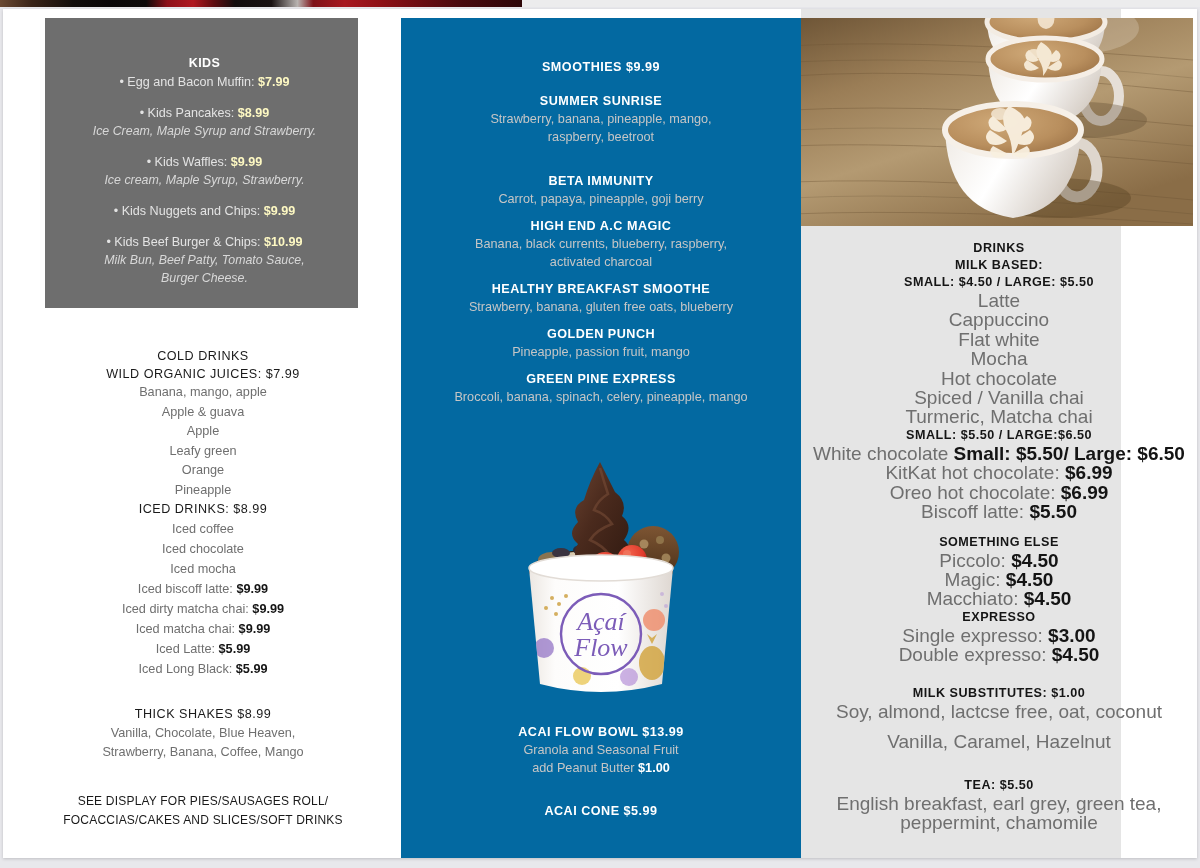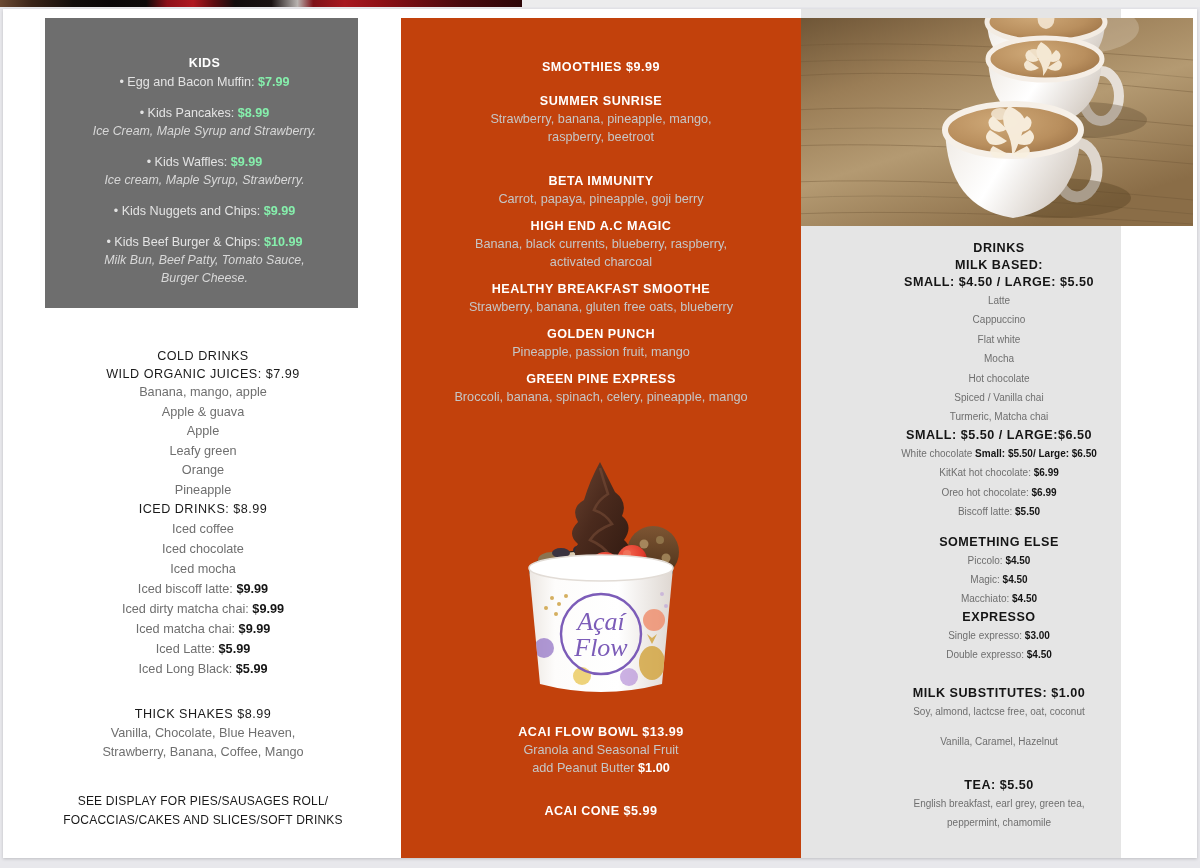--- a/index.html
+++ b/index.html
@@ -73,21 +73,21 @@
     font-weight: bold;
     font-size: 12.5px;
     letter-spacing: 0.45px;
     margin-bottom: 3px;
   }
   .kids-line {
     color: #e3e3e3;
     font-size: 12.6px;
     line-height: 18px;
   }
-  .kids-line b { color: #86efac; font-weight: bold; }
+  .kids-line b { color: #fef9c3; font-weight: bold; }
   .kids-sub {
     color: #d8d8d8;
     font-size: 12.4px;
     font-style: italic;
     line-height: 18px;
   }
   .kids-gap { height: 13px; }
 
   
   .lsec {
@@ -117,21 +117,21 @@
   #sec-notice { top: 783px; }
   #sec-notice .shdr { font-size: 12px; line-height: 19px; letter-spacing: 0.2px; }
 
   
   #col-mid {
     position: absolute;
     left: 398px;
     top: 9px;
     width: 428px;
     height: 840px;
-    background: #c2410c;
+    background: #0369a1;
     text-align: center;
     overflow: hidden;
   }
   .msec { width: 100%; text-align: center; }
   .msec .mhdr {
     color: #ffffff;
     font-weight: bold;
     font-size: 12.6px;
     letter-spacing: 0.5px;
     line-height: 18px;
@@ -191,21 +191,21 @@
   }
   .rsec .rhdr {
     color: #151515;
     font-weight: bold;
     font-size: 12.6px;
     letter-spacing: 0.5px;
     line-height: 17px;
   }
   .rsec .ritem {
     color: #6f6f6f;
-    font-size: 10px;
+    font-size: 19px;
     line-height: 19px;
   }
   .rsec .ritem b { color: #141414; font-weight: bold; }
   .rsec .ritem.roomy { line-height: 19.4px; }
 
   #r-drinks   { top: 231px; }
   #r-else     { top: 525px; }
   #r-expresso { top: 600px; }
   #r-milk     { top: 676px; }
   #r-syrup    { top: 723px; }

